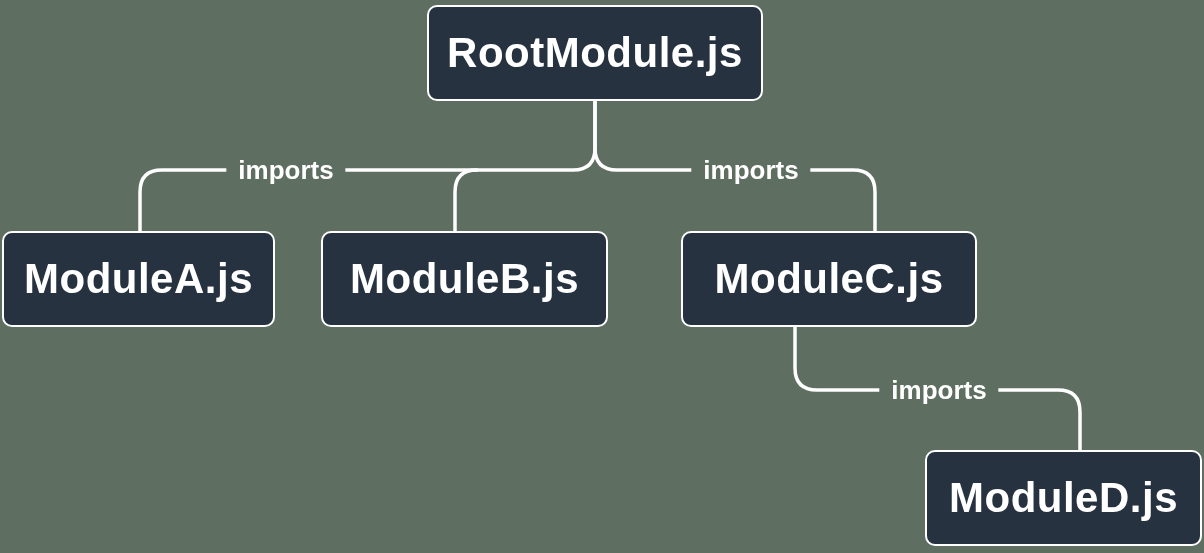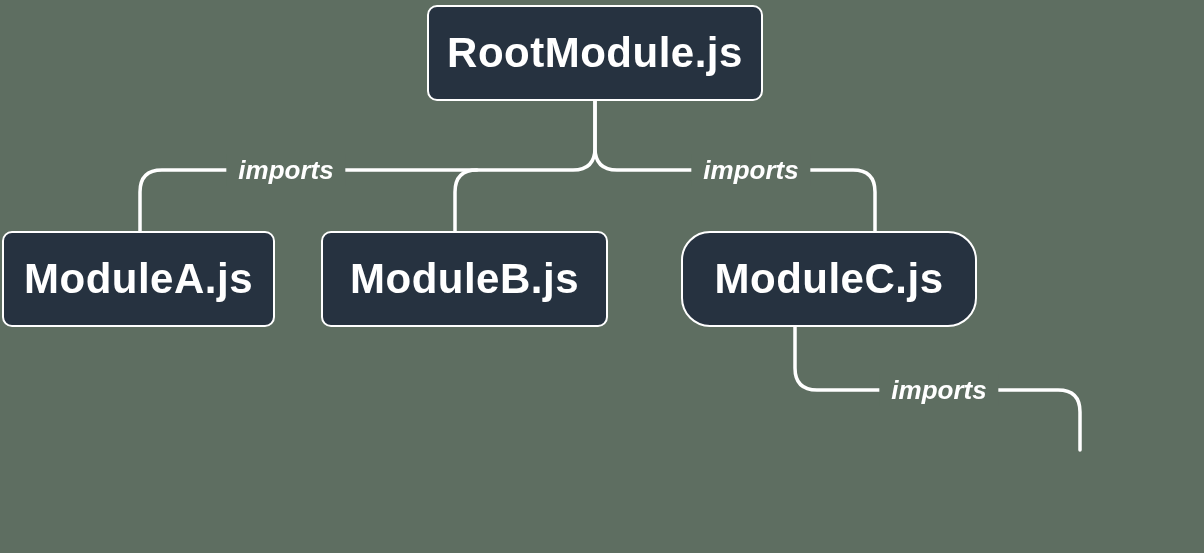--- a/index.html
+++ b/index.html
@@ -44,21 +44,20 @@
   .edge-label {
     position: absolute;
     transform: translate(-50%, -50%);
     color: var(--text, #ffffff);
     background: var(--bg, #5e6e61);
     font-size: 26px;
     font-weight: 700;
     line-height: 1;
     padding: 3px 12px;
     white-space: nowrap;
-    font-style: italic;
   }
 </style>
 </head>
 <body>
 
 <div class="canvas">
 
   <svg class="edges" viewBox="0 0 1204 553" xmlns="http://www.w3.org/2000/svg">
 
     <path d="M 595 101 L 595 148 Q 595 170 573 170 L 162 170 Q 140 170 140 192 L 140 231"></path>
@@ -81,18 +80,21 @@
   </div>
 
   <div class="node" style="left:2px; top:231px; width:273px; height:96px;">
     <span>ModuleA.js</span>
   </div>
 
   <div class="node" style="left:321px; top:231px; width:287px; height:96px;">
     <span>ModuleB.js</span>
   </div>
 
-  <div class="node" style="left:681px; top:231px; width:296px; height:96px;border-radius:29px;">
+  <div class="node" style="left:681px; top:231px; width:296px; height:96px;">
     <span>ModuleC.js</span>
   </div>
 
+  <div class="node" style="left:925px; top:450px; width:277px; height:96px;">
+    <span>ModuleD.js</span>
+  </div>
 
 </div>
 
 </body></html>

